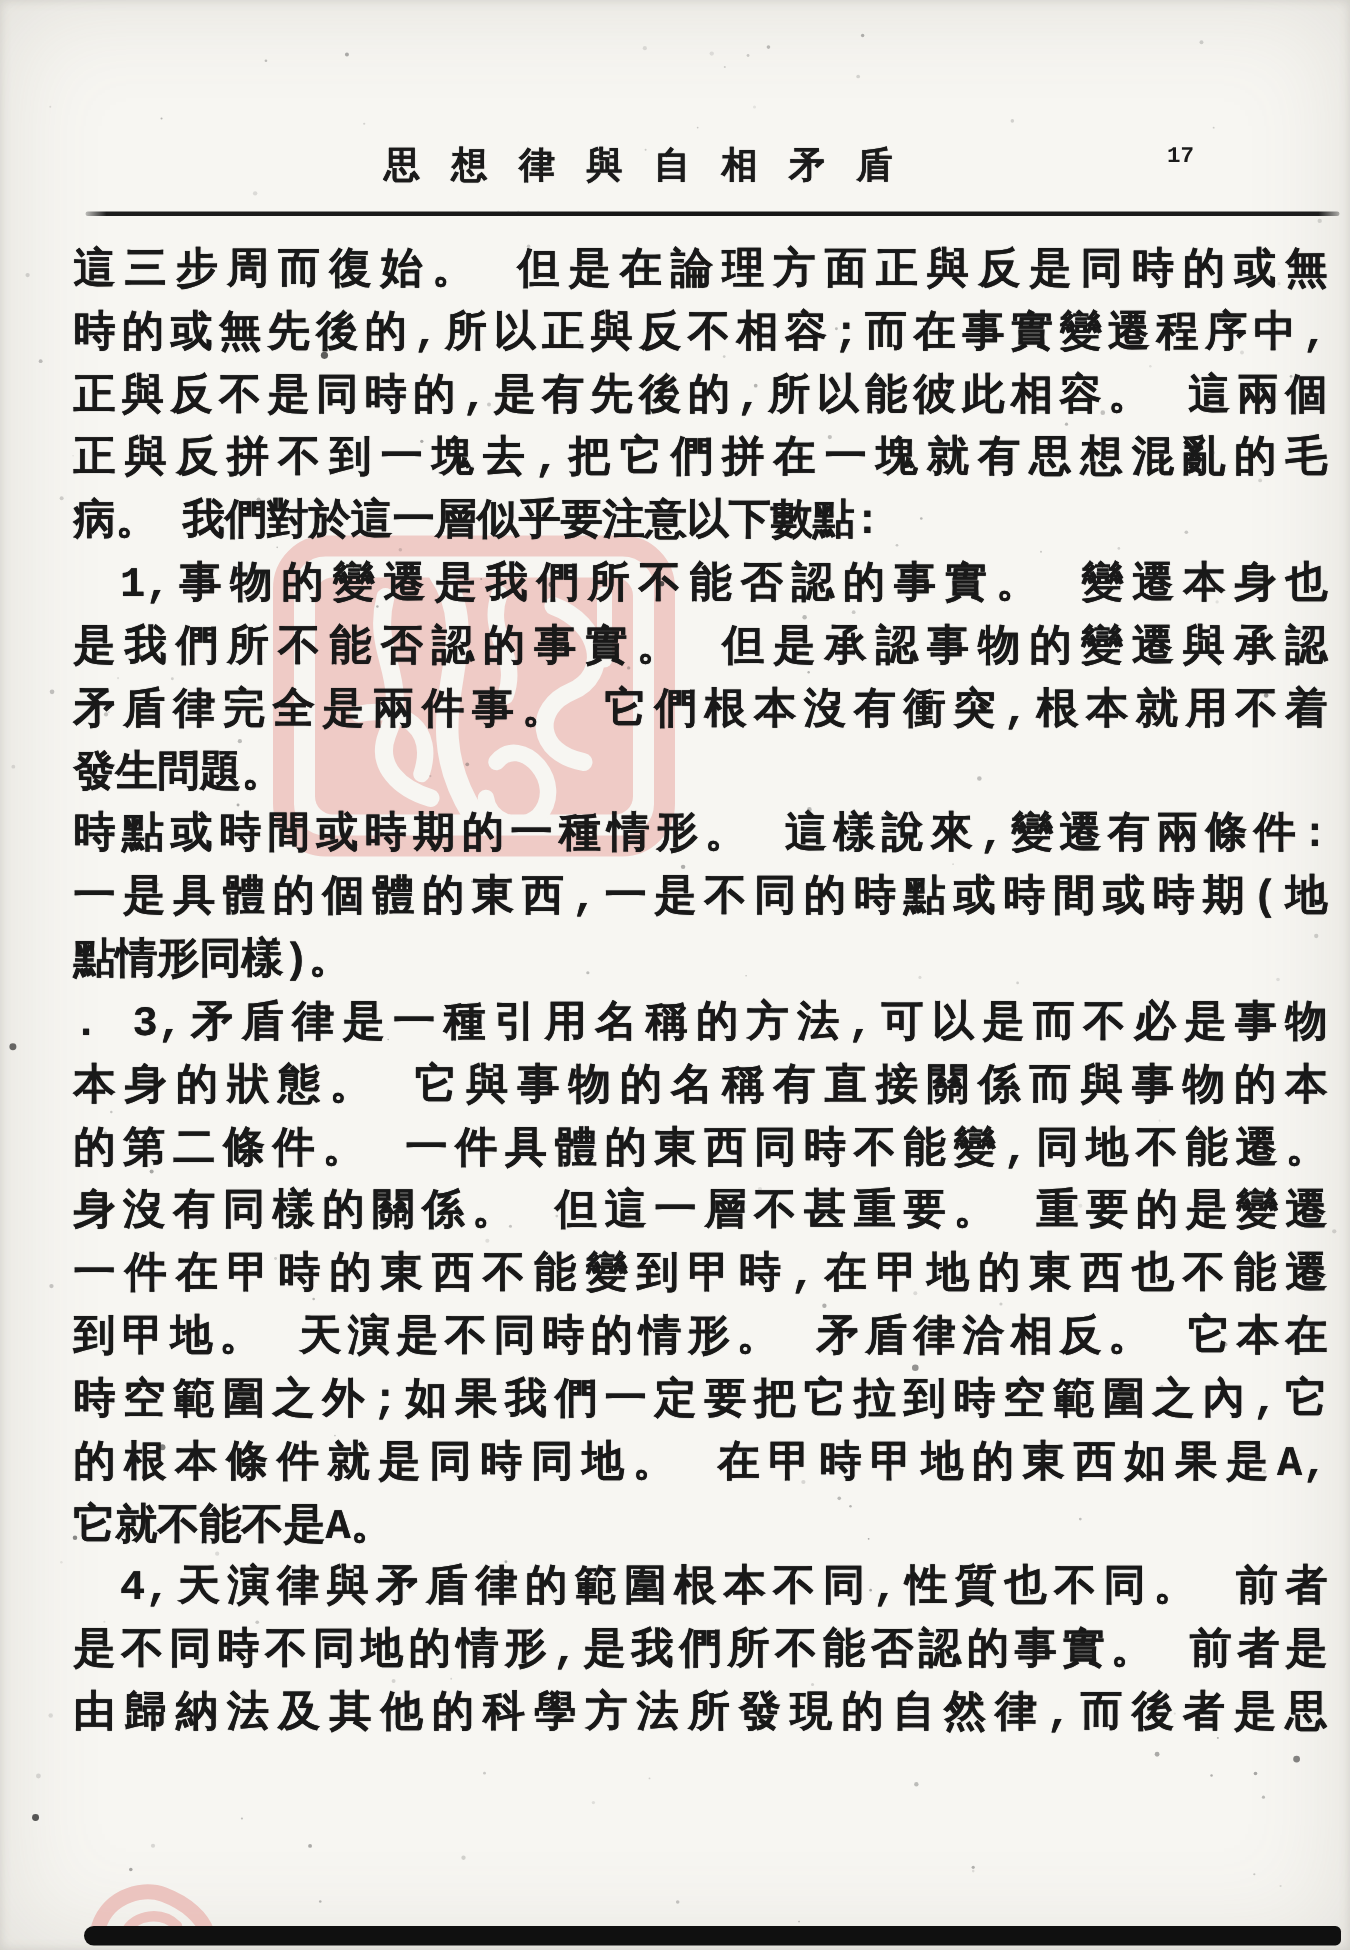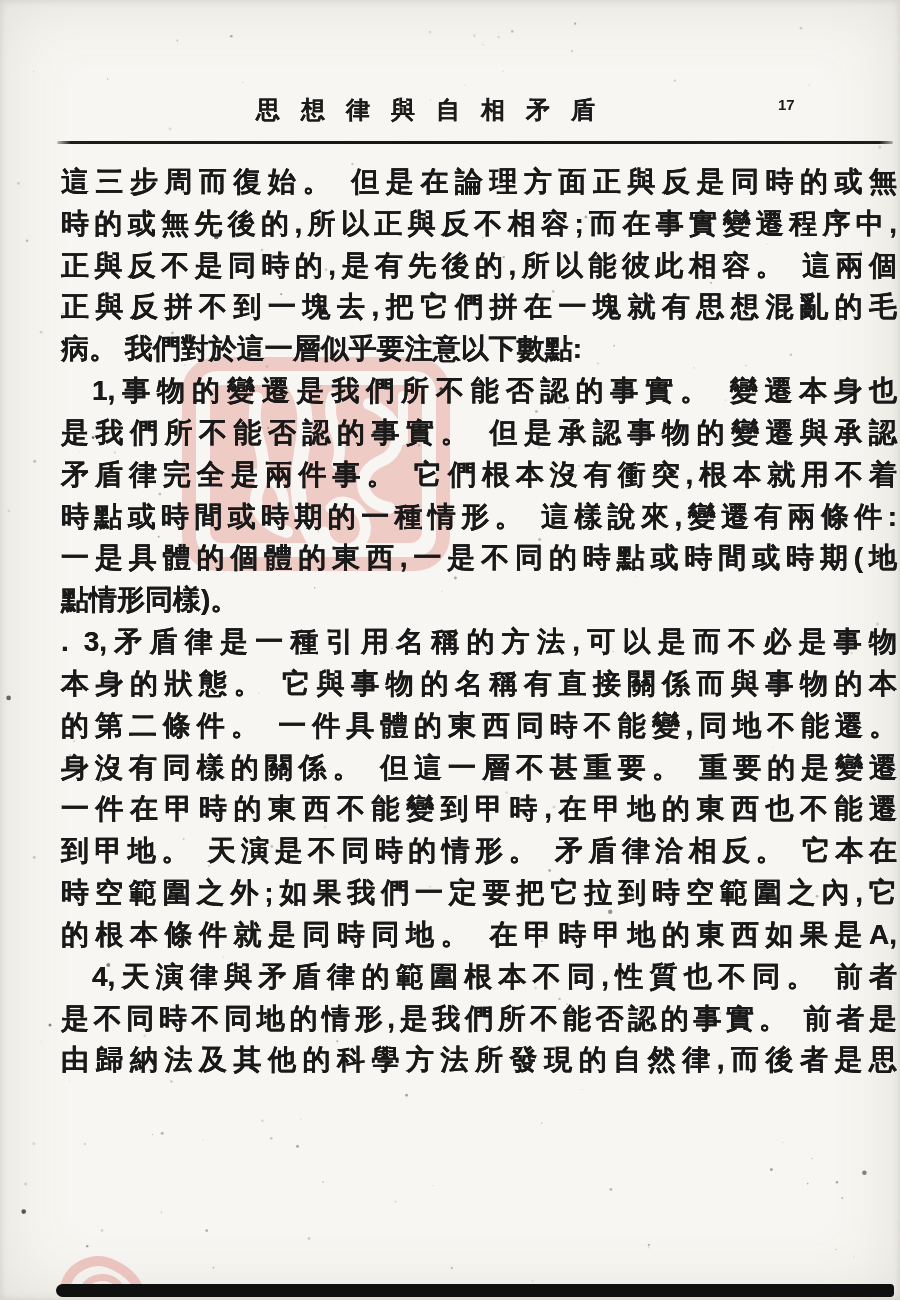--- a/index.html
+++ b/index.html
@@ -6,37 +6,37 @@
     --paper:#f7f6f2;
     --ink:#1b1b1b;
     --pink:#eec6c1;
     --bar:#101010;
   }
   html,body{margin:0;padding:0;background:#e8e6e1;}
   .page{
     position:relative;width:900px;height:1300px;overflow:hidden;
     background:var(--paper);
     box-shadow:inset 0 0 70px rgba(115,105,90,.16), inset 0 0 8px rgba(90,85,75,.18);
-    font-family:Liberation Sans, sans-serif;
+    font-family:Liberation Mono, monospace;
   }
   .noise{position:absolute;left:0;top:0;pointer-events:none;}
   .header-title{
     position:absolute;top:94px;left:-14px;width:900px;
     text-align:center;font-size:24px;font-weight:700;color:var(--ink);
     letter-spacing:21px;white-space:nowrap;
     text-shadow:0 0 .5px currentColor;
   }
   .page-number{
     position:absolute;top:96px;left:778px;font-size:15px;font-weight:700;color:var(--ink);
   }
   .header-rule{
     position:absolute;top:141px;left:57px;width:836px;height:3px;border-radius:2px;
     background:linear-gradient(90deg,rgba(20,20,20,.25) 0,#1d1d1d 14px,#161616 50%,#1d1d1d calc(100% - 14px),rgba(20,20,20,.3) 100%);
   }
-  .body-text{position:absolute;top:161px;left:61px;width:836px;color:#191919;}
+  .body-text{position:absolute;top:161px;left:49px;width:836px;color:#191919;}
   .line{
     height:41.84px;line-height:41.84px;font-size:28px;font-weight:700;
     text-align:justify;text-align-last:justify;text-justify:inter-character;
     white-space:nowrap;overflow:visible;
     text-shadow:0 0 .5px currentColor;
   }
   .line.end{text-align-last:left;}
   .line.indent{padding-left:31px;}
   .seal{position:absolute;left:181px;top:356px;opacity:.88;}
   .seal-bottom{position:absolute;left:58px;top:1252px;opacity:.8;}
@@ -72,31 +72,33 @@
 
   <div class="body-text">
       <div class="line">這三步周而復始。 但是在論理方面正與反是同時的或無</div>
       <div class="line">時的或無先後的,所以正與反不相容;而在事實變遷程序中,</div>
       <div class="line">正與反不是同時的,是有先後的,所以能彼此相容。 這兩個</div>
       <div class="line">正與反拼不到一塊去,把它們拼在一塊就有思想混亂的毛</div>
       <div class="line end">病。 我們對於這一層似乎要注意以下數點:</div>
       <div class="line indent">1,事物的變遷是我們所不能否認的事實。 變遷本身也</div>
       <div class="line">是我們所不能否認的事實。 但是承認事物的變遷與承認</div>
       <div class="line">矛盾律完全是兩件事。 它們根本沒有衝突,根本就用不着</div>
+      <div class="line end">發生問題。</div>
       <div class="line">時點或時間或時期的一種情形。 這樣說來,變遷有兩條件:</div>
       <div class="line">一是具體的個體的東西,一是不同的時點或時間或時期(地</div>
       <div class="line end">點情形同樣)。</div>
       <div class="line">. 3,矛盾律是一種引用名稱的方法,可以是而不必是事物</div>
       <div class="line">本身的狀態。 它與事物的名稱有直接關係而與事物的本</div>
       <div class="line">的第二條件。 一件具體的東西同時不能變,同地不能遷。</div>
       <div class="line">身沒有同樣的關係。 但這一層不甚重要。 重要的是變遷</div>
       <div class="line">一件在甲時的東西不能變到甲時,在甲地的東西也不能遷</div>
       <div class="line">到甲地。 天演是不同時的情形。 矛盾律洽相反。 它本在</div>
       <div class="line">時空範圍之外;如果我們一定要把它拉到時空範圍之內,它</div>
       <div class="line">的根本條件就是同時同地。 在甲時甲地的東西如果是A,</div>
+      <div class="line end">它就不能不是A。</div>
       <div class="line indent">4,天演律與矛盾律的範圍根本不同,性質也不同。 前者</div>
       <div class="line">是不同時不同地的情形,是我們所不能否認的事實。 前者是</div>
       <div class="line">由歸納法及其他的科學方法所發現的自然律,而後者是思</div>
     </div>
 
   <svg class="seal-bottom" width="90" height="38" viewBox="0 0 90 38">
     <path class="p-stroke" stroke-width="10" d="M7,36 C11,14 35,5 51,11 C67,17 77,27 80,36"></path>
     <path class="p-stroke" stroke-width="7" d="M26,36 C32,24 50,22 60,32"></path>
   </svg>
 

